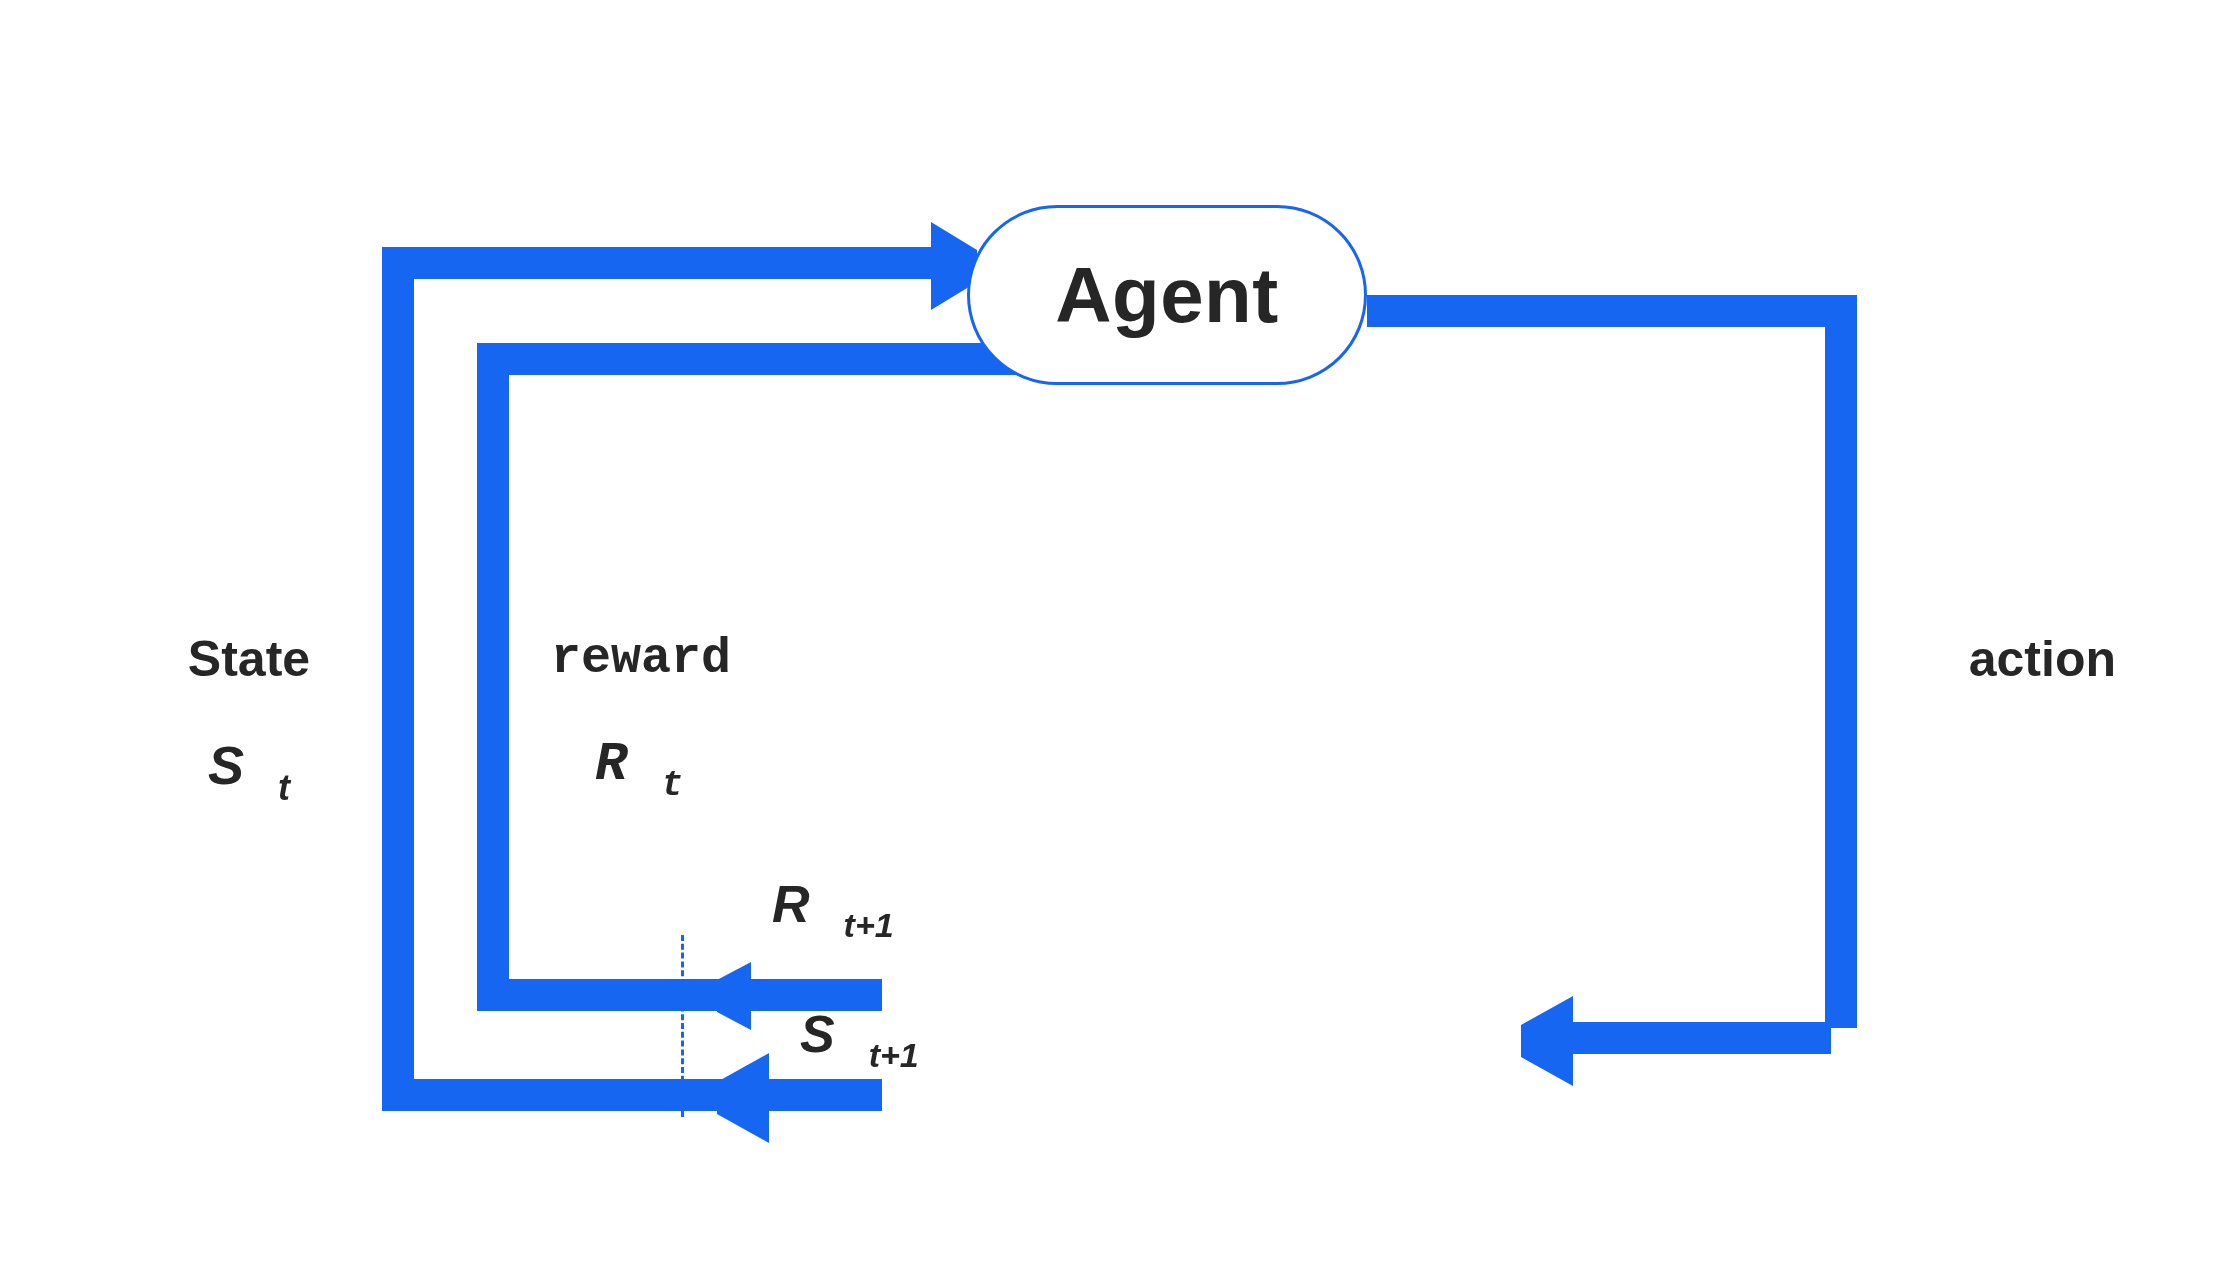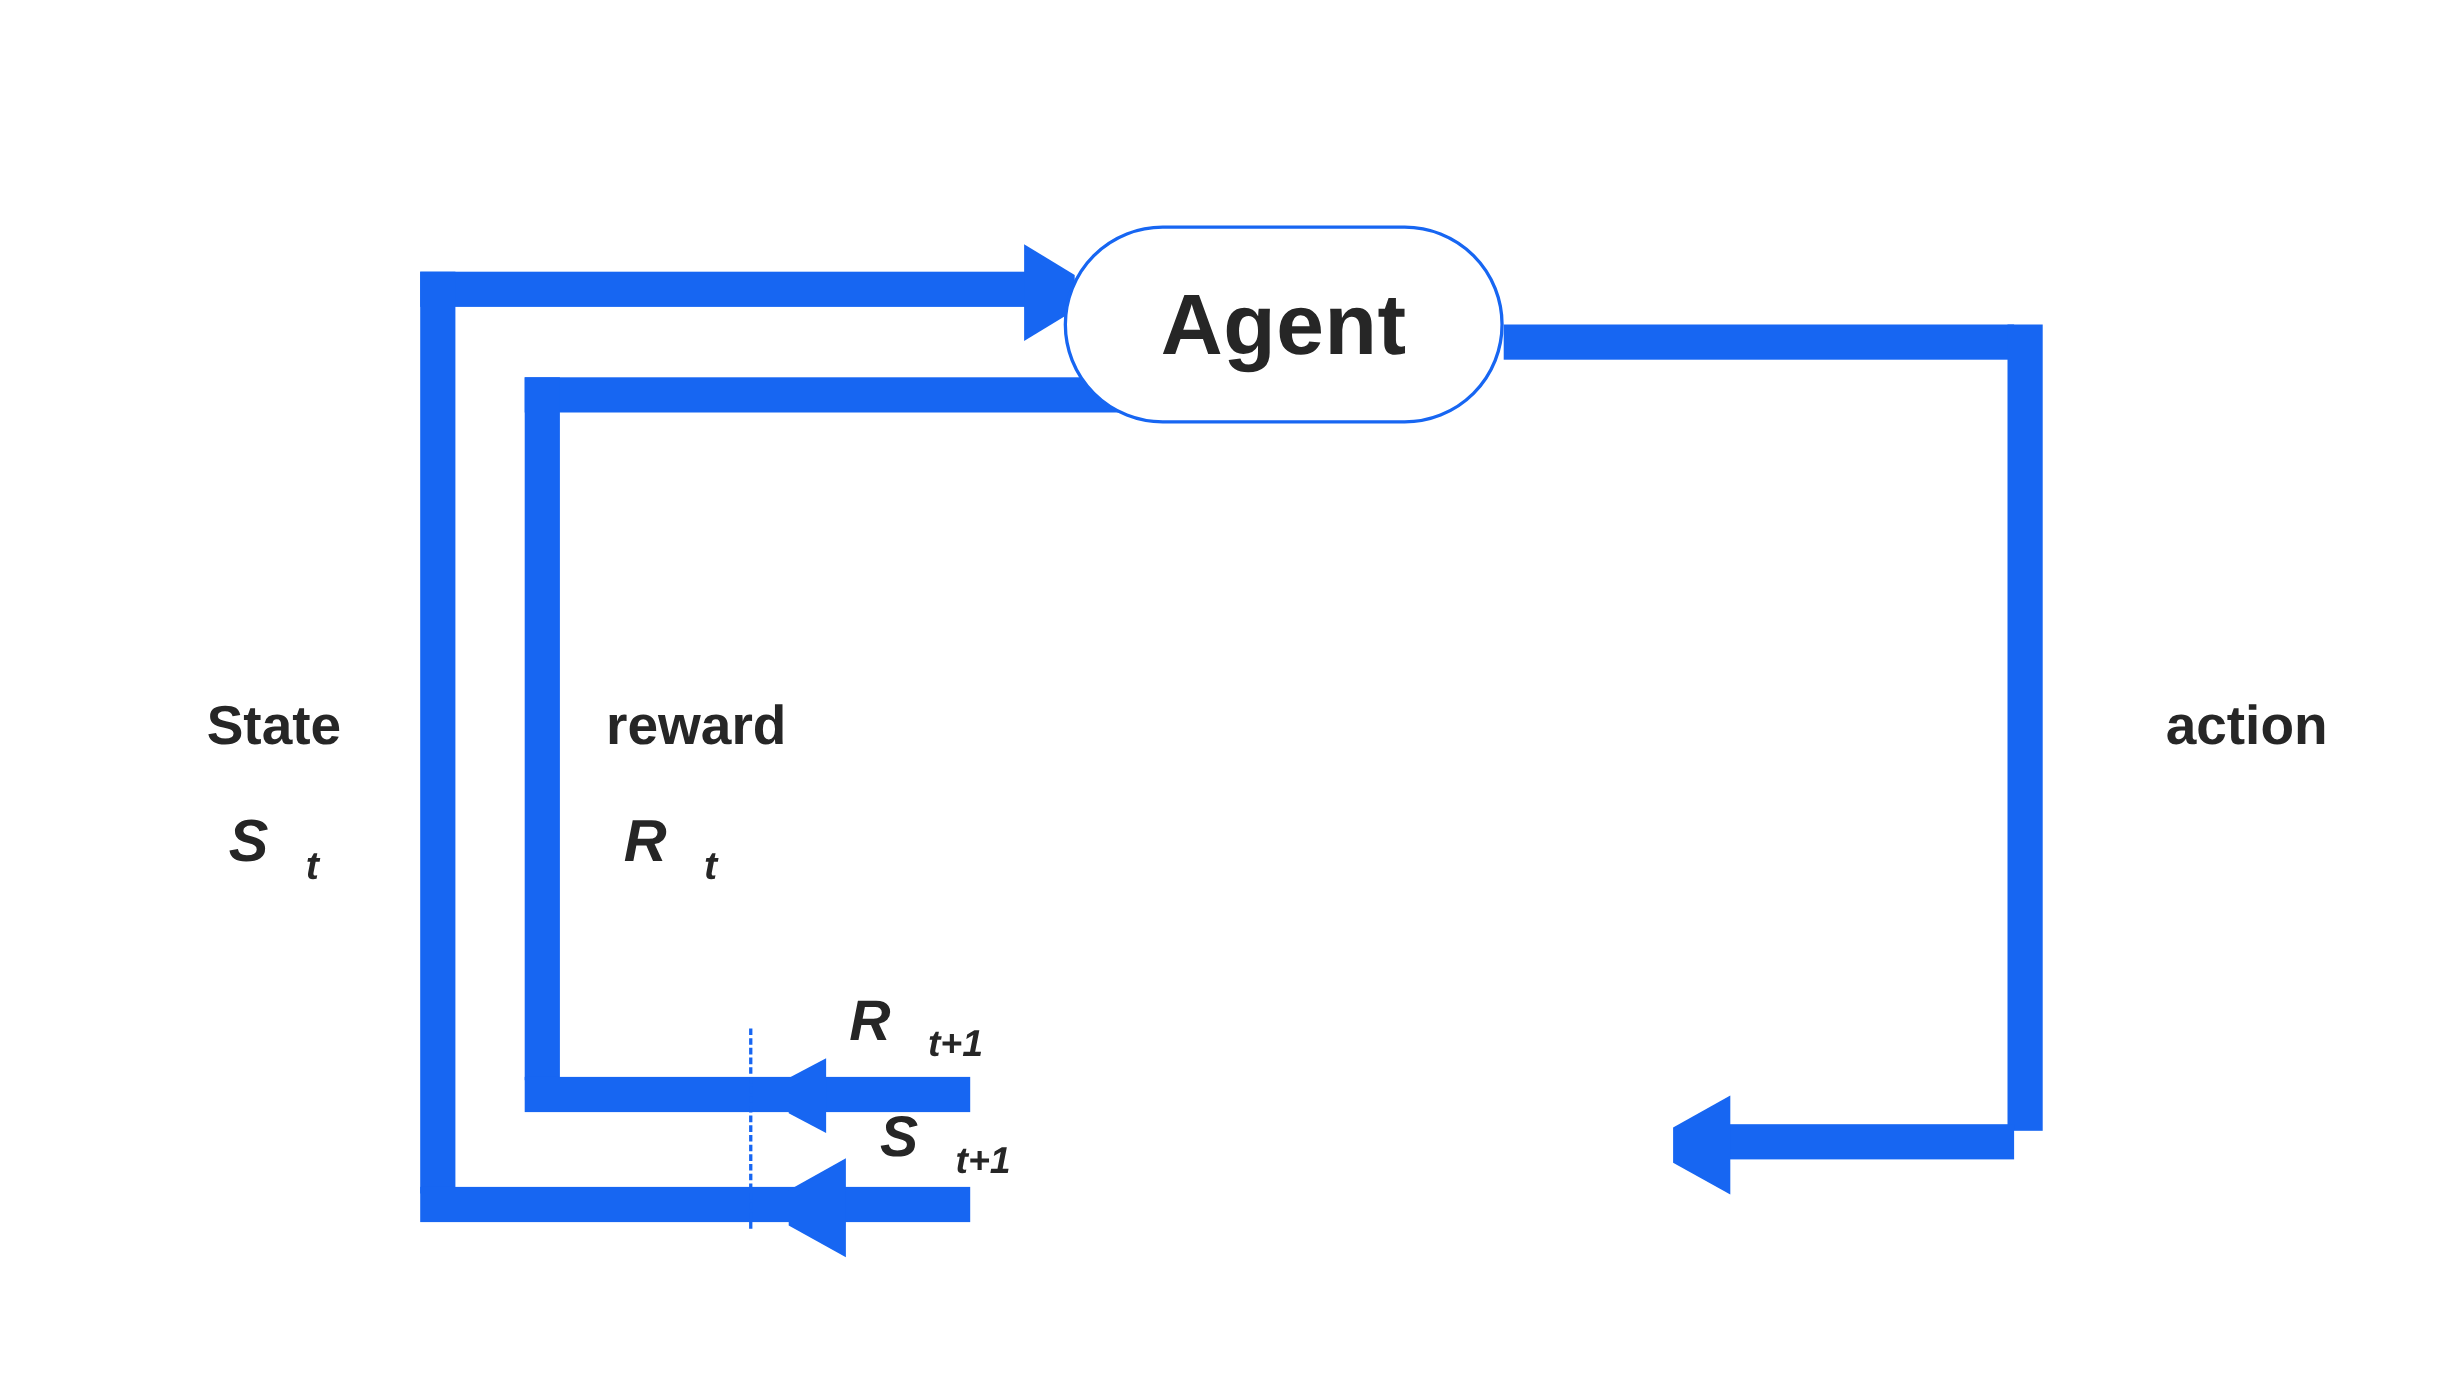--- a/index.html
+++ b/index.html
@@ -77,27 +77,27 @@
   }
   .node-agent{left:935px;top:173px;width:400px;height:180px;}
   .node-environment{left:817px;top:905px;width:640px;height:180px;}
 
   
   .edge-label{position:absolute;z-index:4;color:var(--ink);font-weight:600;}
   .edge-label .word{font-size:50px;line-height:58px;}
   .edge-label .math{font-size:54px;line-height:58px;margin-top:16px;font-style:italic;}
   .sub{font-size:36px;font-style:italic;vertical-align:-16px;margin-left:2px;}
   .label-state {left:97px;  top:566px; width:240px; text-align:center;}
-  .label-reward{left:487px; top:566px; width:240px; }
+  .label-reward{left:487px; top:566px; width:240px; text-align:center;font-family:Liberation Mono, monospace;}
   .label-action{left:1856px;top:566px; width:260px; text-align:right;}
 
   .math-label{position:absolute;z-index:4;color:var(--ink);
     font-size:52px;font-style:italic;font-weight:600;line-height:56px;}
   .math-label .sub{font-size:34px;vertical-align:-15px;}
-  .label-next-reward{left:708px;top:852px;}
+  .label-next-reward{left:708px;top:828px;}
   .label-next-state {left:736px;top:958px;}
 </style>
 </head>
 <body>
 
 <div class="canvas">
 
   <div class="line thick state-top-h"></div>
   <div class="line thick state-left-v"></div>
   <div class="line thick state-bottom-h"></div>

